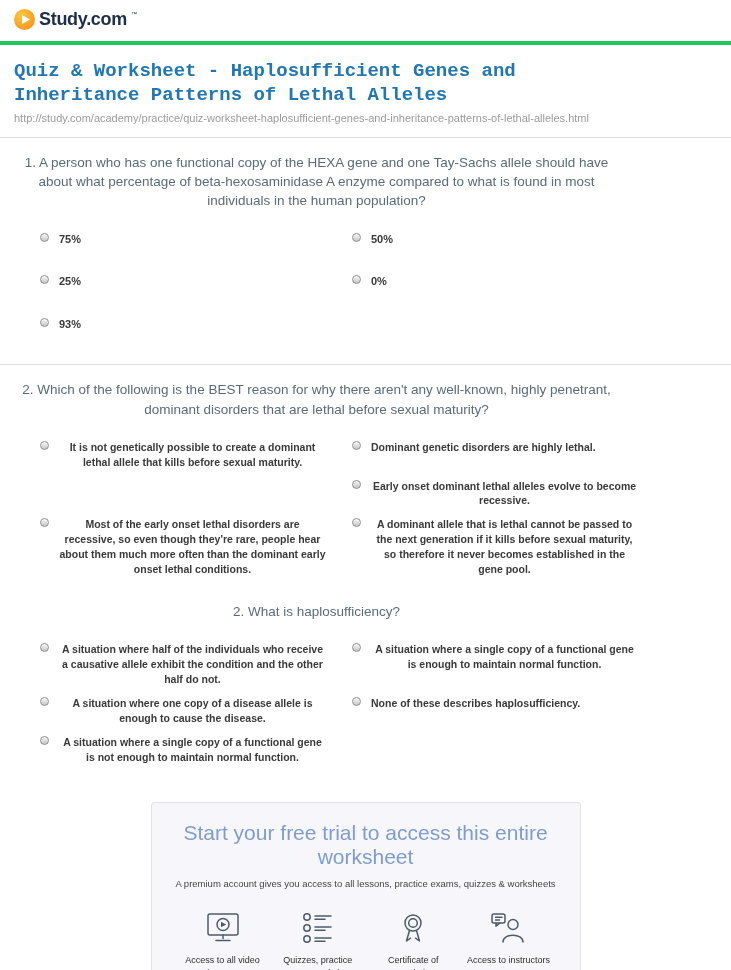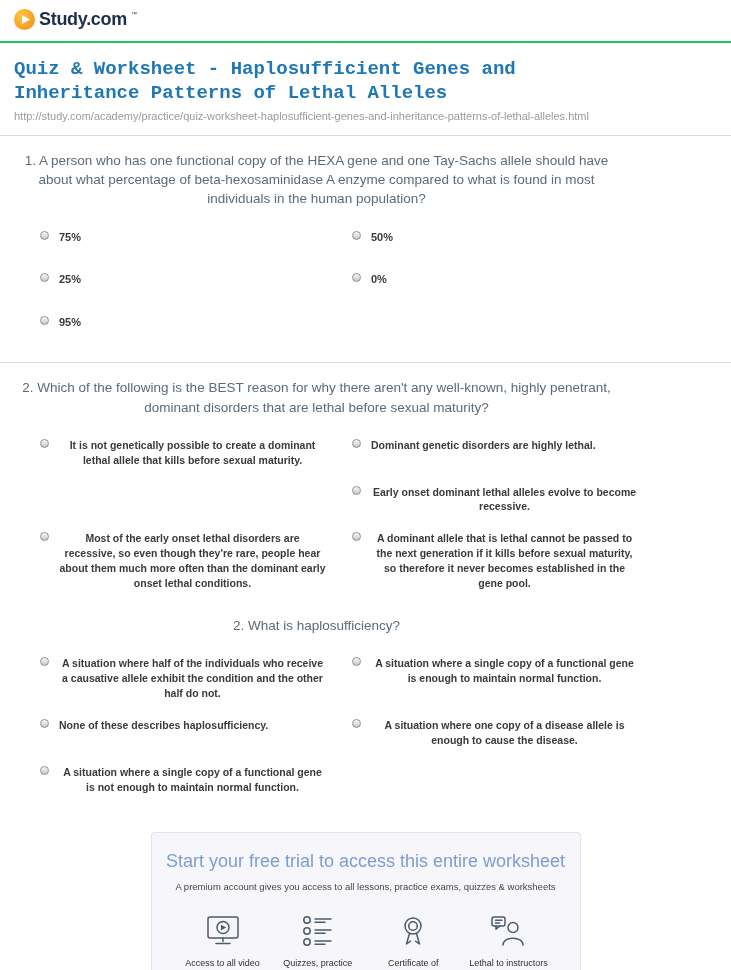--- a/index.html
+++ b/index.html
@@ -6,62 +6,62 @@
   html, body { background: #ffffff; }
   body {
     width: 731px; height: 970px; margin: 0 auto;
     font-family: "Liberation Sans", "DejaVu Sans", sans-serif;
     color: #333;
     overflow: hidden;
   }
   .header {
     display: flex; align-items: center;
     padding: 9px 14px 7px;
-    border-bottom: 2px solid #22c55e;
+    border-bottom: 4px solid #22c55e;
   }
   .logo { display: inline-flex; align-items: flex-start; gap: 4px; cursor: pointer; }
   .logo-text { font-size: 18px; font-weight: 700; color: #1c2e4a; line-height: 21px; letter-spacing: -0.3px; }
   .logo-tm { font-size: 6px; color: #1c2e4a; vertical-align: top; line-height: 10px; }
   .page-title {
     margin: 15px 14px 5px; max-width: 585px;
     font-size: 19px; font-weight: 700; color: #1f78b5; line-height: 1.24; font-family: Liberation Mono, monospace;
   }
   .page-url { margin: 0 14px 13px; font-size: 11px; color: #9b9b9b; }
   .rule { border: 0; border-top: 1px solid #dcdcdc; }
   .question { padding: 15px 14px 0; }
   .question-text {
     max-width: 605px; font-size: 13.5px; color: #5b6b79; line-height: 1.42; text-align: center;
   }
   .options {
     display: grid; grid-template-columns: 312px 312px;
     margin: 21px 0 8px 26px;
   }
   .options.gap-lg { row-gap: 27px; margin-bottom: 32px; }
-  .options.gap-sm { row-gap: 17px; margin-bottom: 10px; }
+  .options.gap-sm { row-gap: 9px; margin-bottom: 10px; }
   .option {
     display: flex; align-items: flex-start; gap: 10px;
     padding-right: 26px;
     font-size: 10.5px; font-weight: 700; color: #3a3a3a; line-height: 1.42; text-align: center;
   }
   .options.gap-lg .option { font-size: 11px; }
   .radio {
     flex: none; width: 9px; height: 9px; margin-top: 1px;
     border-radius: 50%; border: 1px solid #8f8f8f;
     background: linear-gradient(180deg, #f5f5f5, #c8c8c8);
     box-shadow: inset 0 1px 0 #ffffff;
     cursor: pointer;
   }
   .trial-card {
     width: 430px; margin: 38px auto 0;
     background: #f7f7fb;
     border: 1px solid #e1e1e9; border-bottom: 0;
     border-radius: 4px 4px 0 0;
     padding-top: 18px; text-align: center;
   }
-  .trial-title { font-size: 18px; color: #7d9dd2; }
+  .trial-title { font-size: 21px; color: #7d9dd2; }
   .trial-subtitle { margin-top: 9px; font-size: 9.5px; color: #454545; }
   .trial-features { display: flex; justify-content: space-between; padding: 20px 26px 2px; }
   .feature { width: 90px; display: flex; flex-direction: column; align-items: center; }
   .feature-icon { height: 38px; display: flex; align-items: center; justify-content: center; }
   .feature-label { margin-top: 7px; font-size: 9px; color: #2e2e2e; line-height: 1.4; }
 </style>
 </head>
 <body>
 
 <div class="page">
@@ -103,21 +103,21 @@
       <label class="option">
         <span class="radio"></span>
         <span>25%</span>
       </label>
       <label class="option">
         <span class="radio"></span>
         <span>0%</span>
       </label>
       <label class="option">
         <span class="radio"></span>
-        <span>95%</span>
+        <span>93%</span>
       </label>
     </div>
   </section>
   <hr class="rule">
 
   <section class="question">
     <p class="question-text">2. Which of the following is the BEST reason for why there aren't any well-known, highly penetrant, dominant disorders that are lethal before sexual maturity?</p>
     <div class="options gap-sm">
       <label class="option">
         <span class="radio"></span>
@@ -149,25 +149,25 @@
       <label class="option">
         <span class="radio"></span>
         <span>A situation where half of the individuals who receive a causative allele exhibit the condition and the other half do not.</span>
       </label>
       <label class="option">
         <span class="radio"></span>
         <span>A situation where a single copy of a functional gene is enough to maintain normal function.</span>
       </label>
       <label class="option">
         <span class="radio"></span>
+        <span>A situation where one copy of a disease allele is enough to cause the disease.</span>
+      </label>
+      <label class="option">
+        <span class="radio"></span>
         <span>None of these describes haplosufficiency.</span>
-      </label>
-      <label class="option">
-        <span class="radio"></span>
-        <span>A situation where one copy of a disease allele is enough to cause the disease.</span>
       </label>
       <label class="option">
         <span class="radio"></span>
         <span>A situation where a single copy of a functional gene is not enough to maintain normal function.</span>
       </label>
     </div>
   </section>
 
   <div class="trial-card">
     <div class="trial-title">Start your free trial to access this entire worksheet</div>
@@ -213,19 +213,19 @@
       <div class="feature">
         <span class="feature-icon">
           <svg width="40" height="34" viewBox="0 0 40 34" fill="none" stroke="#4d5c6b" stroke-width="1.5" stroke-linecap="round" stroke-linejoin="round">
             <rect x="4" y="3" width="13" height="9" rx="2"></rect>
             <path d="M8 12 v3.2 L12 12"></path>
             <path d="M7.5 6.2 h6.5 M7.5 9 h4"></path>
             <circle cx="25" cy="13.5" r="5"></circle>
             <path d="M15 31 c0,-9 20,-9 20,0"></path>
           </svg>
         </span>
-        <span class="feature-label">Lethal to instructors</span>
+        <span class="feature-label">Access to instructors</span>
       </div>
     </div>
 
   </div>
 
 </div>
 
 </body></html>

